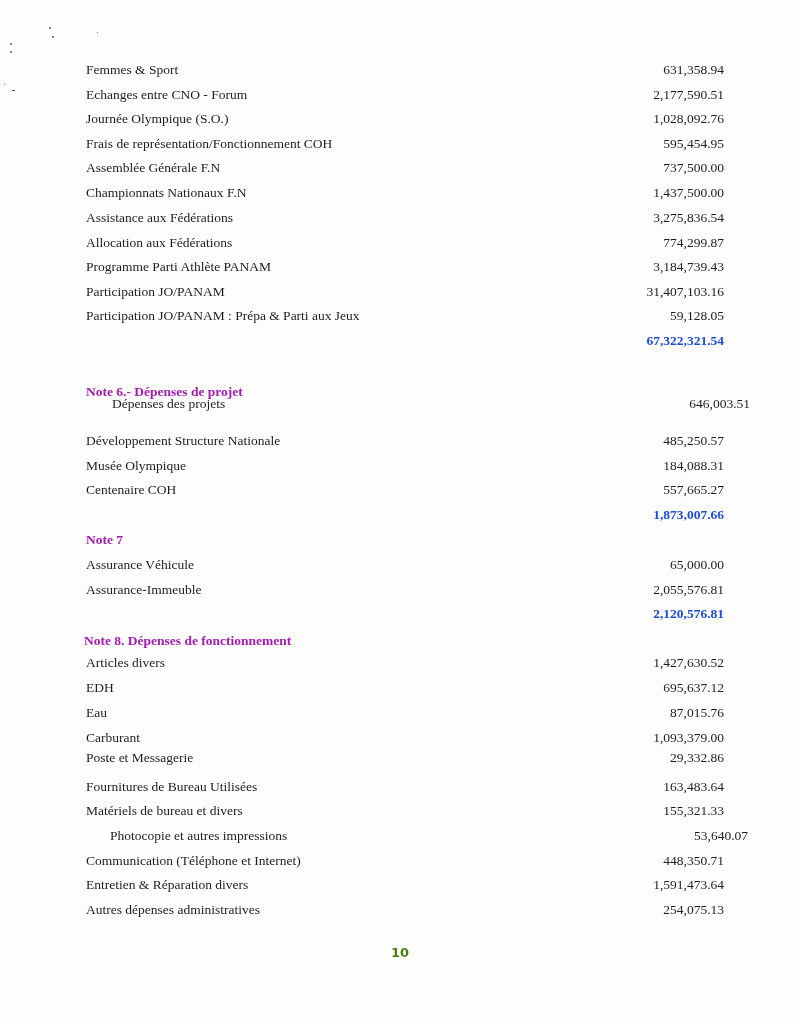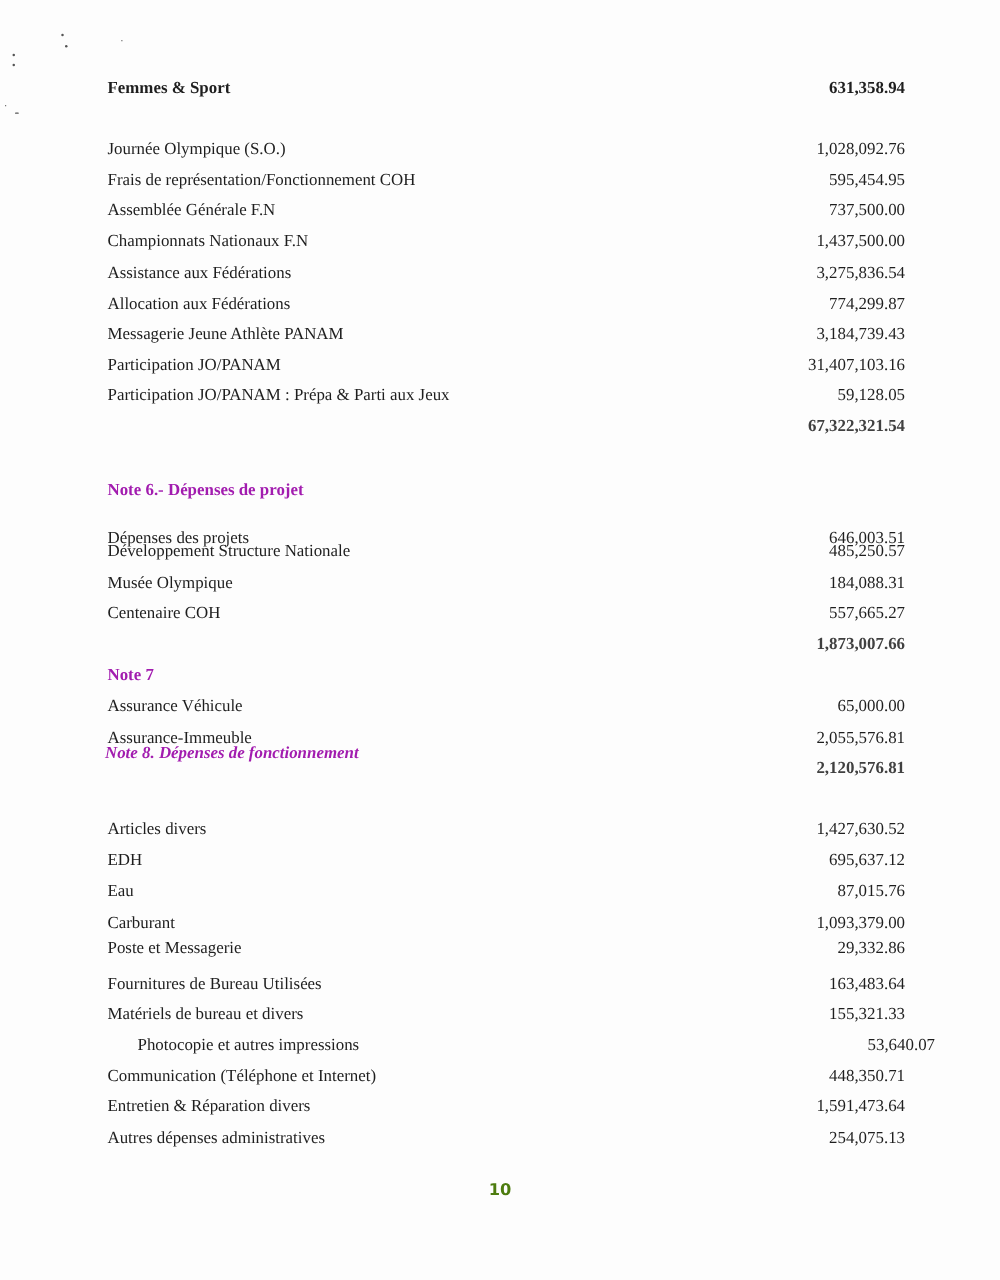--- a/index.html
+++ b/index.html
@@ -45,21 +45,21 @@
       right: 0;
       white-space: nowrap;
       text-align: right;
     }
     .row.heading .label {
       font-weight: bold;
       color: #a21caf;
     }
     .row.total .amount {
       font-weight: bold;
-      color: #404040;
+      color: #1d4ed8;
     }
     .page-number {
       position: absolute;
       left: 0; width: 800px;
       top: 945px;
       text-align: center;
       font-family: "DejaVu Sans", sans-serif;
       font-weight: bold;
       font-size: 13px;
       color: #4d7c0f;
@@ -71,23 +71,27 @@
 <div class="page">
 
   <div class="speck" style="left:49px;top:27px;"></div>
   <div class="speck" style="left:52px;top:36px;"></div>
   <div class="speck" style="left:97px;top:32px;width:1px;height:1px;"></div>
   <div class="speck" style="left:10px;top:43px;"></div>
   <div class="speck" style="left:10px;top:51px;"></div>
   <div class="speck" style="left:4px;top:84px;width:1px;height:1px;"></div>
   <div class="speck" style="left:12px;top:90px;width:3px;height:1px;"></div>
 
-  <div class="row" style="top:60px;font-weight:bold;">
+  <div class="row" style="top:60px;">
     <span class="label">Femmes &amp; Sport</span>
     <span class="amount">631,358.94</span>
+  </div>
+  <div class="row" style="top:85px;">
+    <span class="label">Echanges entre CNO - Forum</span>
+    <span class="amount">2,177,590.51</span>
   </div>
   <div class="row" style="top:109px;">
     <span class="label">Journée Olympique (S.O.)</span>
     <span class="amount">1,028,092.76</span>
   </div>
   <div class="row" style="top:134px;">
     <span class="label">Frais de représentation/Fonctionnement COH</span>
     <span class="amount">595,454.95</span>
   </div>
   <div class="row" style="top:158px;">
@@ -100,39 +104,39 @@
   </div>
   <div class="row" style="top:208px;">
     <span class="label">Assistance aux Fédérations</span>
     <span class="amount">3,275,836.54</span>
   </div>
   <div class="row" style="top:233px;">
     <span class="label">Allocation aux Fédérations</span>
     <span class="amount">774,299.87</span>
   </div>
   <div class="row" style="top:257px;">
-    <span class="label">Messagerie Jeune Athlète PANAM</span>
+    <span class="label">Programme Parti Athlète PANAM</span>
     <span class="amount">3,184,739.43</span>
   </div>
   <div class="row" style="top:282px;">
     <span class="label">Participation JO/PANAM</span>
     <span class="amount">31,407,103.16</span>
   </div>
   <div class="row" style="top:306px;">
     <span class="label">Participation JO/PANAM : Prépa &amp; Parti aux Jeux</span>
     <span class="amount">59,128.05</span>
   </div>
   <div class="row total" style="top:331px;">
     <span class="amount">67,322,321.54</span>
   </div>
 
   <div class="row heading" style="top:382px;">
     <span class="label">Note 6.- Dépenses de projet</span>
   </div>
-  <div class="row" style="top:420px;">
+  <div class="row" style="top:394px;margin-left:26px;">
     <span class="label">Dépenses des projets</span>
     <span class="amount">646,003.51</span>
   </div>
   <div class="row" style="top:431px;">
     <span class="label">Développement Structure Nationale</span>
     <span class="amount">485,250.57</span>
   </div>
   <div class="row" style="top:456px;">
     <span class="label">Musée Olympique</span>
     <span class="amount">184,088.31</span>
@@ -153,21 +157,21 @@
     <span class="amount">65,000.00</span>
   </div>
   <div class="row" style="top:580px;">
     <span class="label">Assurance-Immeuble</span>
     <span class="amount">2,055,576.81</span>
   </div>
   <div class="row total" style="top:604px;">
     <span class="amount">2,120,576.81</span>
   </div>
 
-  <div class="row heading" style="top:592px;left:84px;font-style:italic;">
+  <div class="row heading" style="top:631px;left:84px;">
     <span class="label">Note 8. Dépenses de fonctionnement</span>
   </div>
   <div class="row" style="top:653px;">
     <span class="label">Articles divers</span>
     <span class="amount">1,427,630.52</span>
   </div>
   <div class="row" style="top:678px;">
     <span class="label">EDH</span>
     <span class="amount">695,637.12</span>
   </div>

